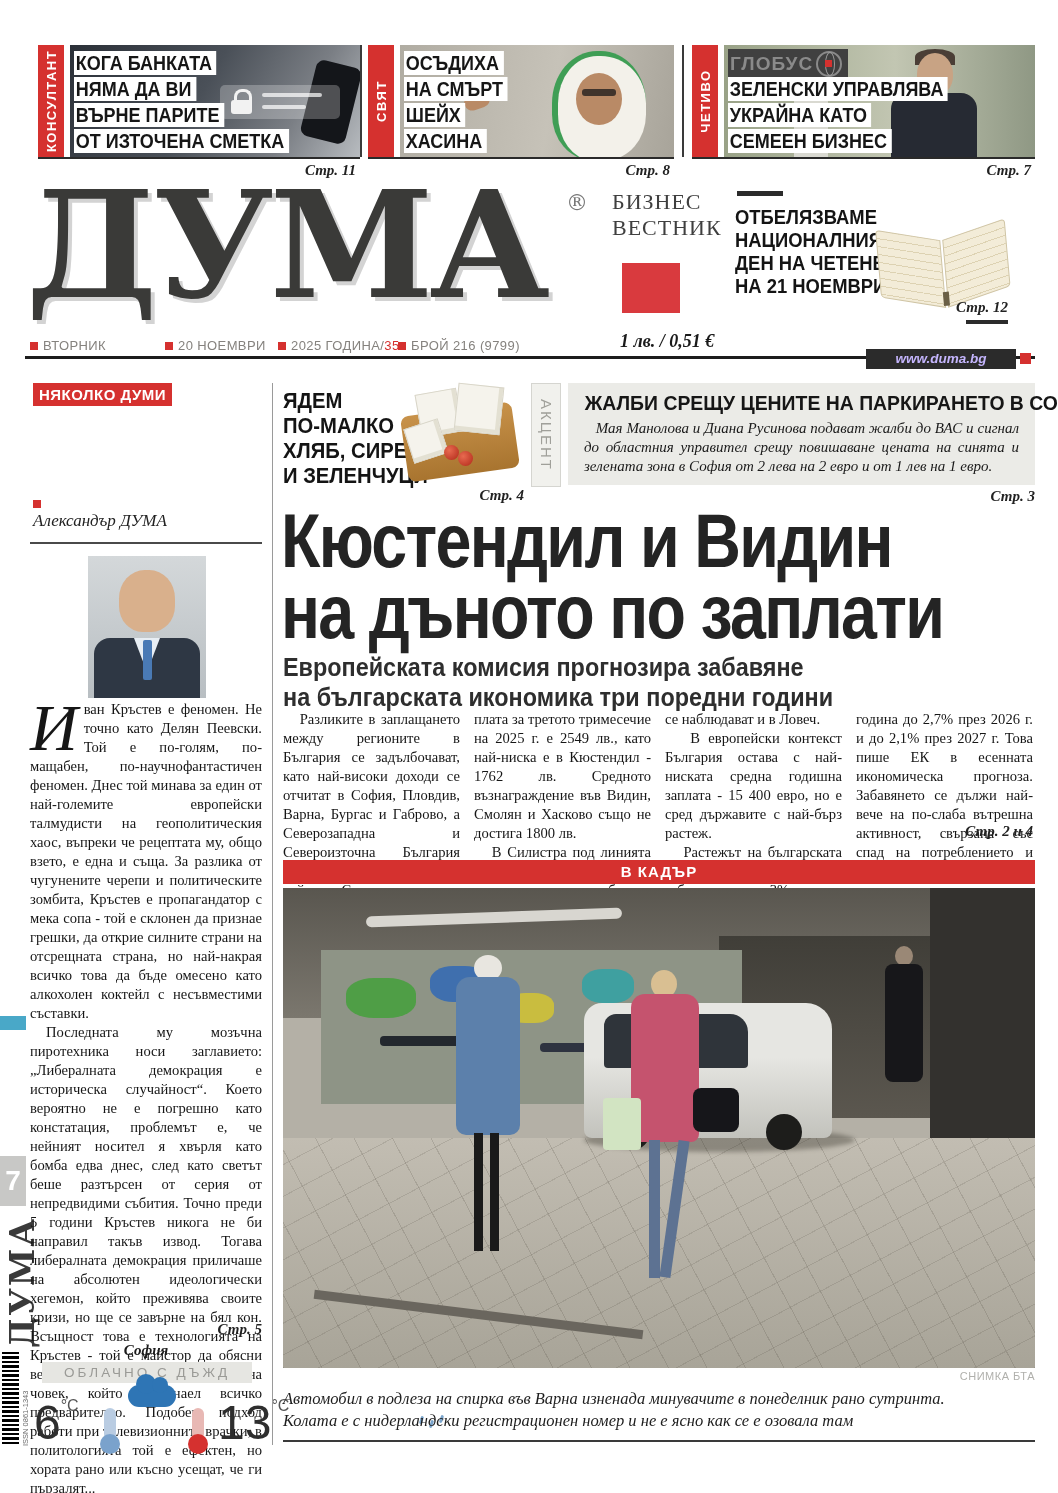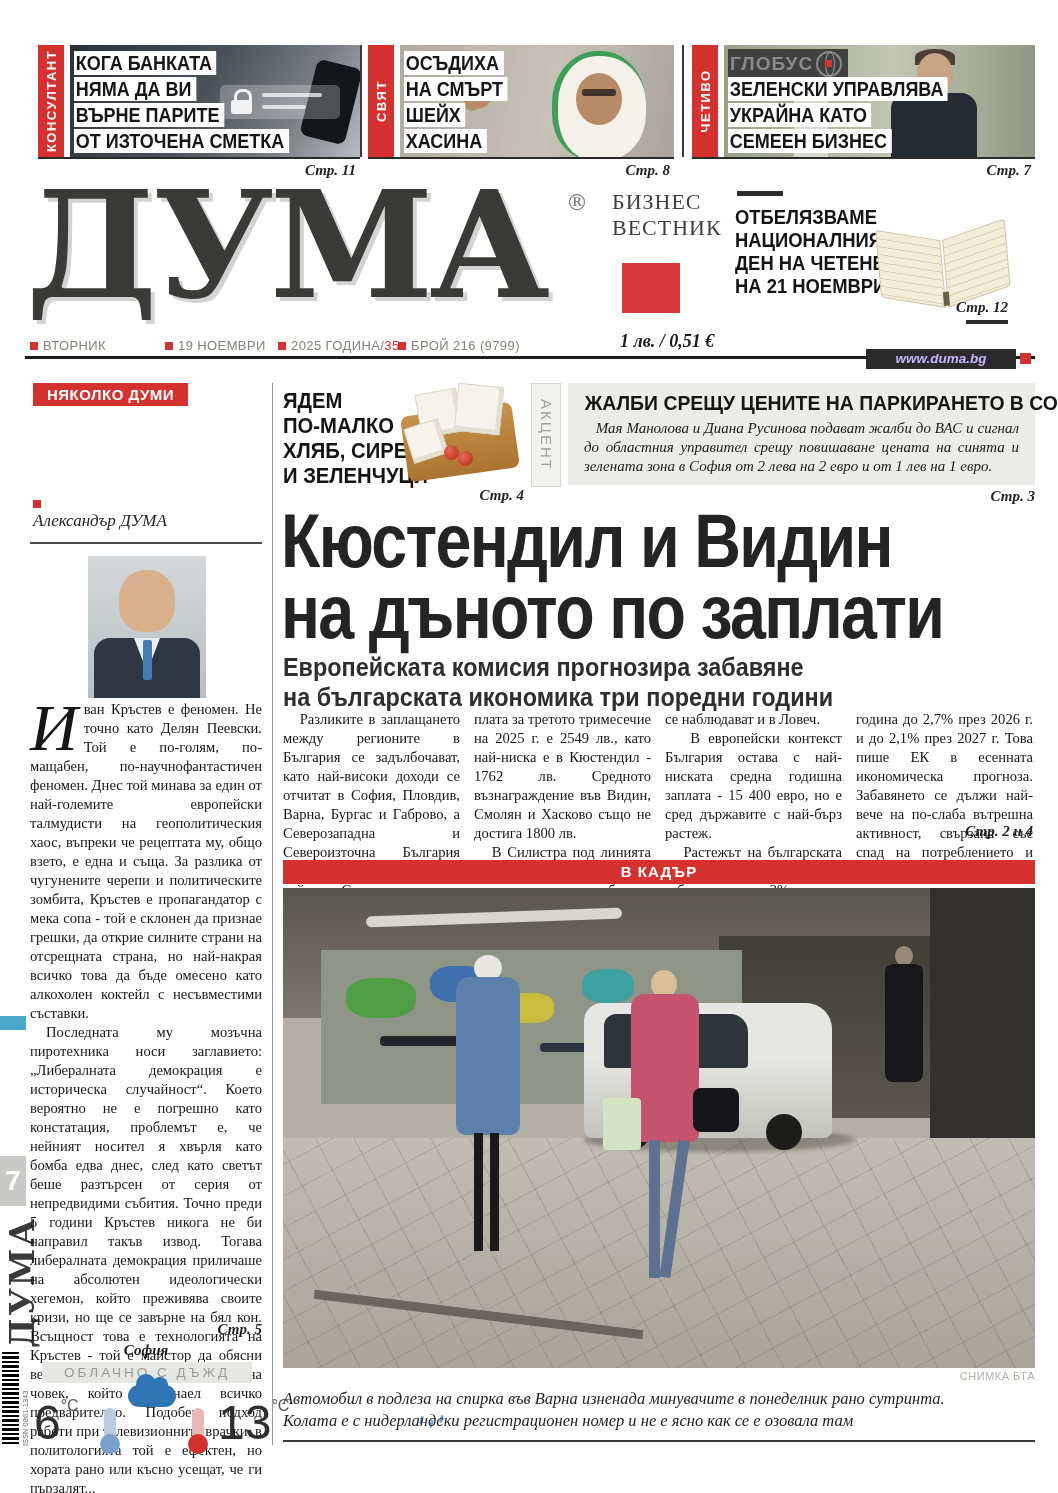--- a/index.html
+++ b/index.html
@@ -83,21 +83,21 @@
      color:#fff;font-weight:bold;font-size:28px;text-align:center;line-height:50px;}
   .vduma{position:absolute;left:2px;top:1348px;transform:rotate(-90deg);transform-origin:0 0;
      font-family:"DejaVu Serif",serif;font-weight:bold;font-size:34px;color:#3a3a3a;white-space:nowrap;letter-spacing:2px;}
   .barcode{position:absolute;left:2px;top:1352px;width:17px;height:94px;background:
      repeating-linear-gradient(to bottom,#000 0 2px,#fff 2px 4px,#000 4px 7px,#fff 7px 9px);}
   .issn{position:absolute;left:21px;top:1446px;transform:rotate(-90deg);transform-origin:0 0;
      font-size:7.5px;color:#6a6a6a;white-space:nowrap;}
 
   
   .kicker{position:absolute;left:33px;top:383px;background:#d5312f;color:#fff;font-weight:bold;
-     font-size:15px;letter-spacing:.5px;padding:3px 14px;}
+     font-size:15px;letter-spacing:.5px;padding:3px 6px;}
   .op-title{position:absolute;left:30px;top:410px;font-weight:bold;font-size:35px;line-height:39px;color:#1b1b1b;}
   .op-bullet{position:absolute;left:33px;top:500px;width:8px;height:8px;background:#d5312f;}
   .op-author{position:absolute;left:33px;top:511px;font-family:"Liberation Serif",serif;font-style:italic;font-size:17px;color:#222;}
   .op-hline{position:absolute;left:30px;top:542px;width:232px;height:2px;background:#4a4a4a;}
   .portrait{position:absolute;left:88px;top:556px;width:118px;height:142px;background:linear-gradient(#d4d8da,#b8bec2);overflow:hidden;}
   .p-head{position:absolute;left:31px;top:14px;width:56px;height:62px;background:#d9b08c;border-radius:46% 46% 42% 42%;}
   .p-suit{position:absolute;left:6px;top:82px;width:106px;height:60px;background:#2e3744;border-radius:16px 16px 0 0;}
   .p-shirt{position:absolute;left:46px;top:82px;width:26px;height:34px;background:#e8eef4;clip-path:polygon(0 0,100% 0,50% 100%);}
   .p-tie{position:absolute;left:55px;top:84px;width:9px;height:40px;background:#4a7ab5;border-radius:2px;}
   .op-body{position:absolute;left:30px;top:700px;width:232px;font-family:"Liberation Serif",serif;
@@ -286,21 +286,21 @@
   </div>
   <div class="book">
     <div class="bpage bpl"></div>
     <div class="bpage bpr"></div>
     <div class="bspine"></div>
   </div>
   <div class="promo-page"><span class="pageref">Стр. 12</span></div>
   <div class="promo-underline"></div>
 
   <span class="dl-item" style="left:30px;"><i class="sq"></i><span>ВТОРНИК</span></span>
-  <span class="dl-item" style="left:165px;"><i class="sq"></i><span>19 НОЕМВРИ</span></span>
+  <span class="dl-item" style="left:165px;"><i class="sq"></i><span>20 НОЕМВРИ</span></span>
   <span class="dl-item" style="left:278px;"><i class="sq"></i><span>2025 ГОДИНА/</span><span class="dl-red">35</span></span>
   <span class="dl-item" style="left:398px;"><i class="sq"></i><span>БРОЙ 216 (9799)</span></span>
   <span class="price">1 лв. / 0,51 €</span>
   <div class="toprule"></div>
   <div class="dumabg"><span>www.duma.bg</span></div>
   <div class="dumabg-sq"></div>
 
   <div class="rail-blue"></div>
   <div class="rail-seven"><span>7</span></div>
   <div class="vduma"><span>ДУМА</span></div>

